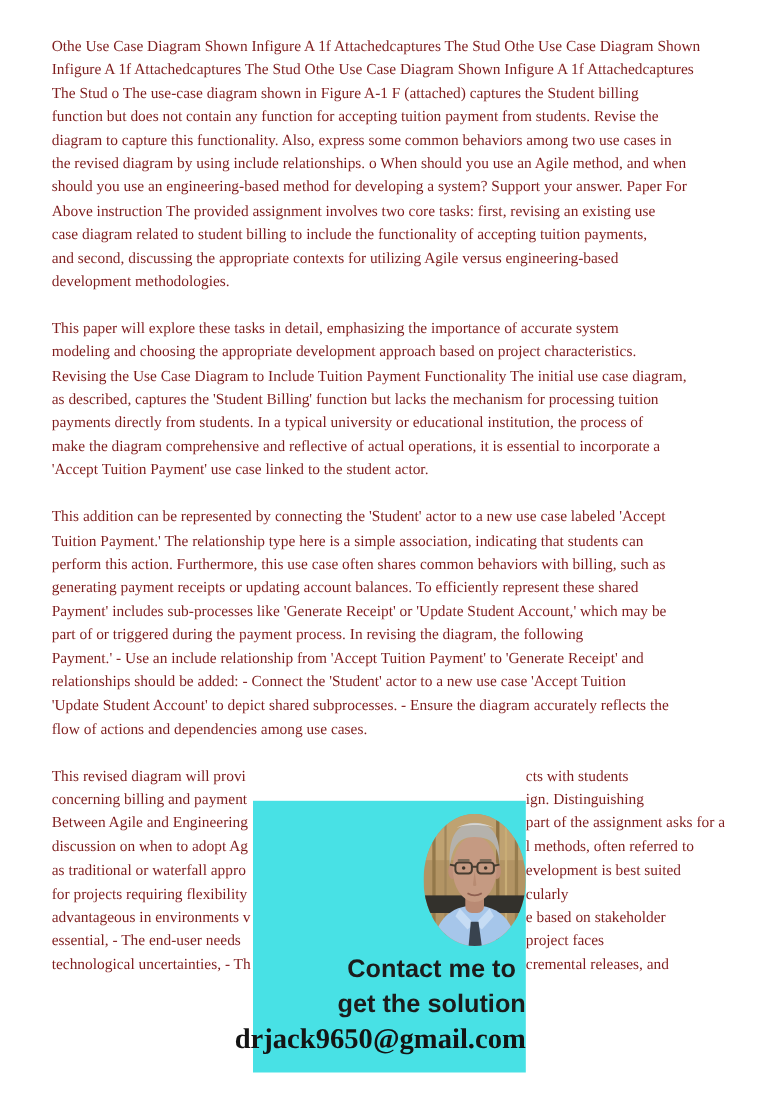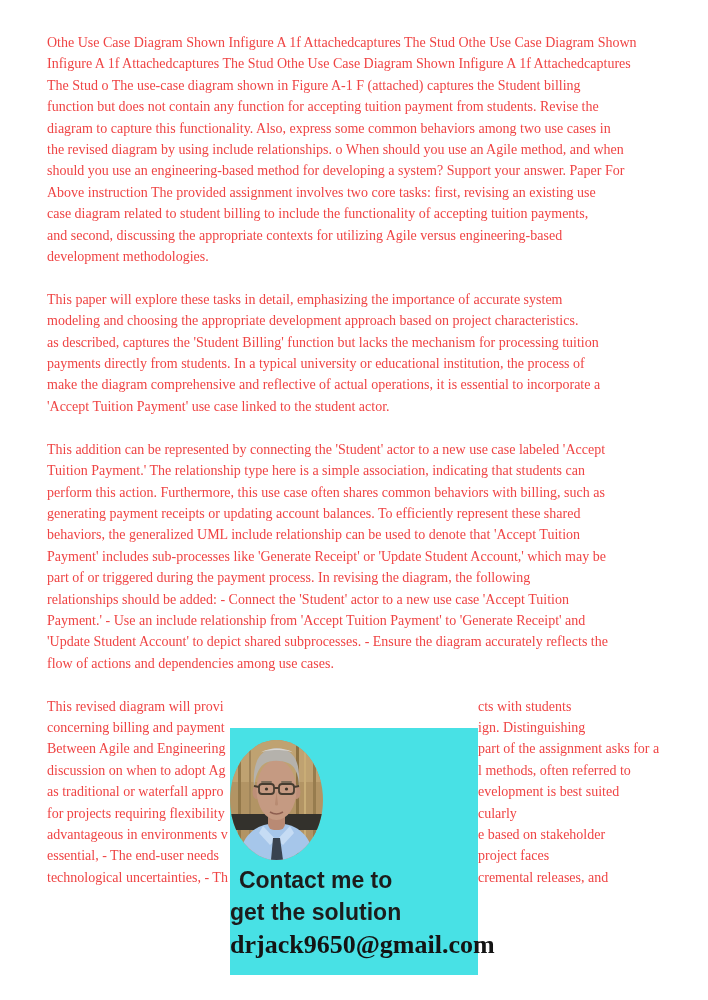--- a/index.html
+++ b/index.html
@@ -9,40 +9,40 @@
     height: 1000px;
     background: #ffffff;
     overflow: hidden;
     font-family: "Liberation Serif", serif;
   }
   .textblock {
     position: absolute;
     left: 47px;
     top: 32px;
     width: 616px;
-    color: #ef4444;
+    color: #7f1d1d;
     font-size: 14px;
     line-height: 21.4px;
   }
   .para { margin: 0 0 21.4px 0; }
   .para:last-child { margin-bottom: 0; }
   .doc-line { white-space: nowrap; position: relative; }
   .frag-right { position: absolute; left: 431px; top: 0; white-space: nowrap; font-family: Liberation Serif, serif; }
   
   .card {
     position: absolute;
     left: 230px;
     top: 728px;
     width: 248px;
     height: 247px;
     background: #48e1e5;
     z-index: 3;
     display: flex;
     flex-direction: column;
-    align-items: flex-start;
+    align-items: flex-end;
   }
   .photo-wrap {
     margin-top: 12px;
     width: 93px;
     height: 120px;
     flex: 0 0 auto;
   }
   .card-heading {
     margin-top: 4px;
     font-family: "Liberation Sans", sans-serif;
@@ -79,35 +79,35 @@
         <div class="doc-line">the revised diagram by using include relationships. o When should you use an Agile method, and when</div>
         <div class="doc-line">should you use an engineering-based method for developing a system? Support your answer. Paper For</div>
         <div class="doc-line">Above instruction The provided assignment involves two core tasks: first, revising an existing use</div>
         <div class="doc-line">case diagram related to student billing to include the functionality of accepting tuition payments,</div>
         <div class="doc-line">and second, discussing the appropriate contexts for utilizing Agile versus engineering-based</div>
         <div class="doc-line">development methodologies.</div>
       </div>
     <div class="para">
         <div class="doc-line">This paper will explore these tasks in detail, emphasizing the importance of accurate system</div>
         <div class="doc-line">modeling and choosing the appropriate development approach based on project characteristics.</div>
+        <div class="doc-line">Revising the Use Case Diagram to Include Tuition Payment Functionality The initial use case diagram,</div>
         <div class="doc-line">as described, captures the 'Student Billing' function but lacks the mechanism for processing tuition</div>
         <div class="doc-line">payments directly from students. In a typical university or educational institution, the process of</div>
         <div class="doc-line">make the diagram comprehensive and reflective of actual operations, it is essential to incorporate a</div>
         <div class="doc-line">'Accept Tuition Payment' use case linked to the student actor.</div>
       </div>
     <div class="para">
         <div class="doc-line">This addition can be represented by connecting the 'Student' actor to a new use case labeled 'Accept</div>
         <div class="doc-line">Tuition Payment.' The relationship type here is a simple association, indicating that students can</div>
         <div class="doc-line">perform this action. Furthermore, this use case often shares common behaviors with billing, such as</div>
         <div class="doc-line">generating payment receipts or updating account balances. To efficiently represent these shared</div>
-        <div class="doc-line">behaviors, the generalized UML include relationship can be used to denote that 'Accept Tuition</div>
         <div class="doc-line">Payment' includes sub-processes like 'Generate Receipt' or 'Update Student Account,' which may be</div>
         <div class="doc-line">part of or triggered during the payment process. In revising the diagram, the following</div>
+        <div class="doc-line">Payment.' - Use an include relationship from 'Accept Tuition Payment' to 'Generate Receipt' and</div>
         <div class="doc-line">relationships should be added: - Connect the 'Student' actor to a new use case 'Accept Tuition</div>
-        <div class="doc-line">Payment.' - Use an include relationship from 'Accept Tuition Payment' to 'Generate Receipt' and</div>
         <div class="doc-line">'Update Student Account' to depict shared subprocesses. - Ensure the diagram accurately reflects the</div>
         <div class="doc-line">flow of actions and dependencies among use cases.</div>
       </div>
     <div class="para">
         <div class="doc-line"><span class="frag-left">This revised diagram will provi</span><span class="frag-right">cts with students</span></div>
         <div class="doc-line"><span class="frag-left">concerning billing and payment</span><span class="frag-right">ign. Distinguishing</span></div>
         <div class="doc-line"><span class="frag-left">Between Agile and Engineering</span><span class="frag-right">part of the assignment asks for a</span></div>
         <div class="doc-line"><span class="frag-left">discussion on when to adopt Ag</span><span class="frag-right">l methods, often referred to</span></div>
         <div class="doc-line"><span class="frag-left">as traditional or waterfall appro</span><span class="frag-right">evelopment is best suited</span></div>
         <div class="doc-line"><span class="frag-left">for projects requiring flexibility</span><span class="frag-right">cularly</span></div>

